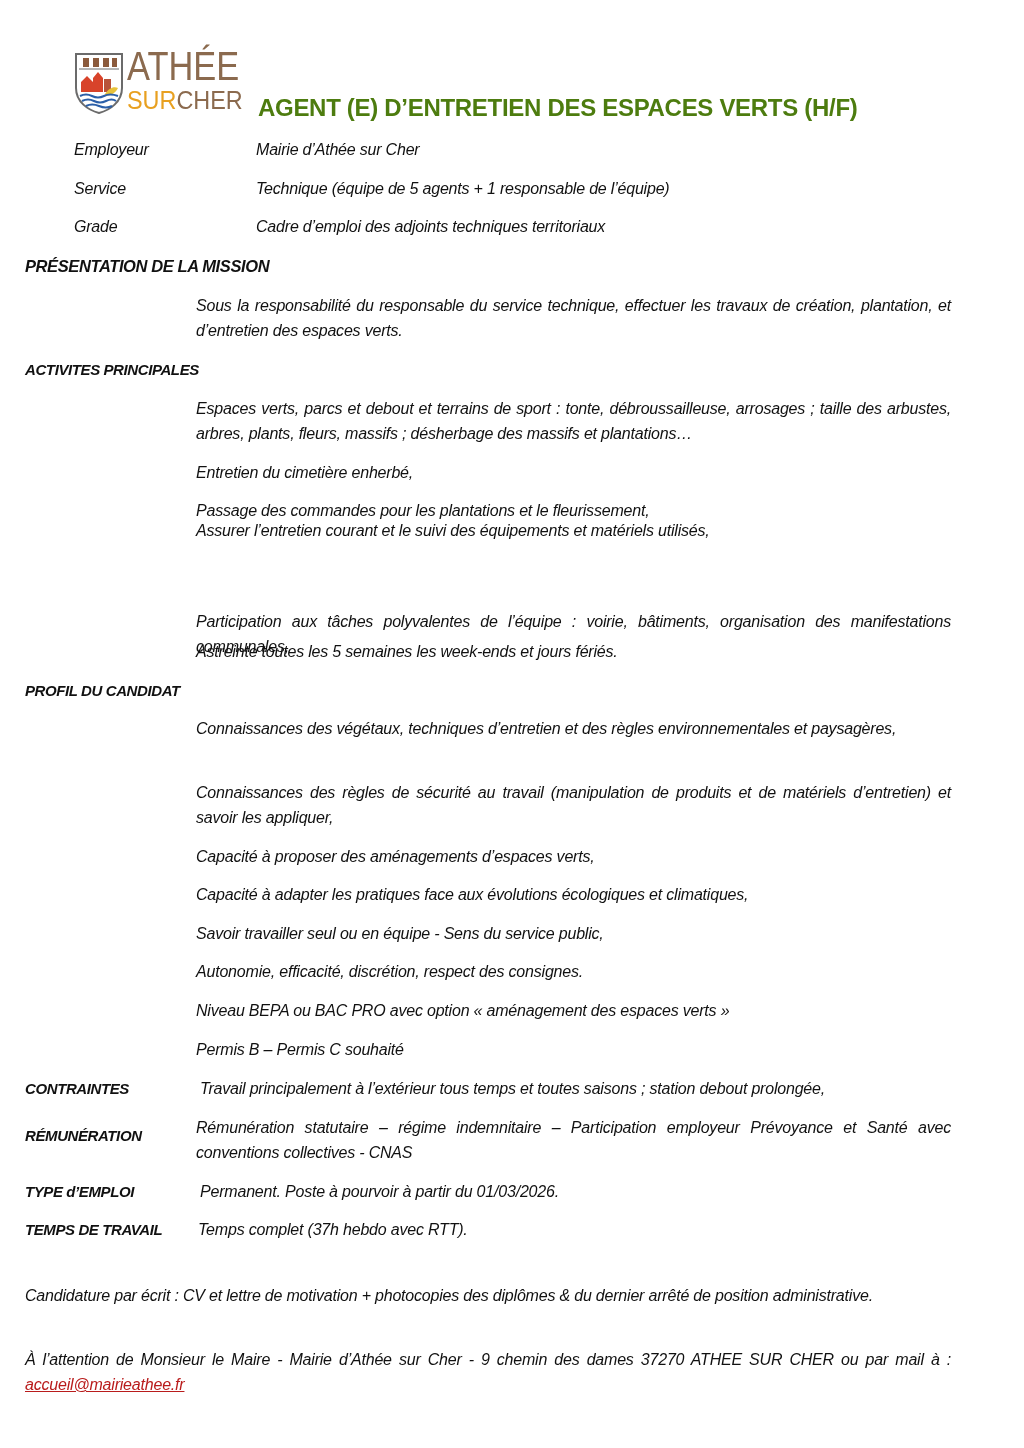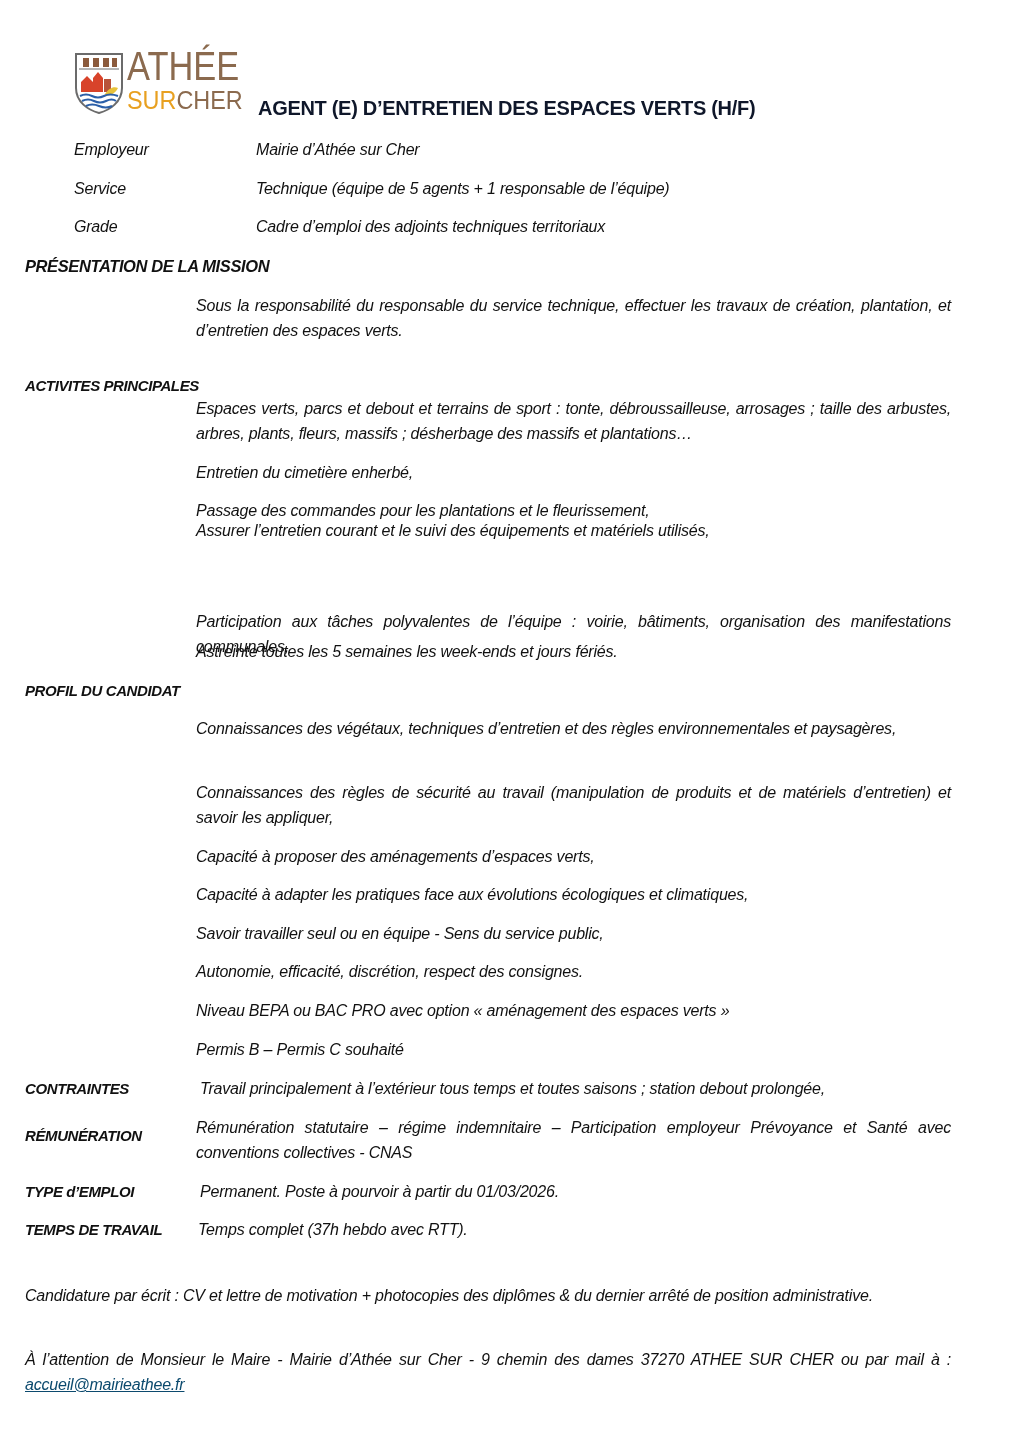--- a/index.html
+++ b/index.html
@@ -61,24 +61,24 @@
       transform-origin: left top;
     }
     .logo-sur { color: #E8A020; }
     .logo-cher { color: #8B6A4E; }
 
     .title {
       position: absolute;
       left: 258px; top: 94px;
       font-family: "Liberation Sans", sans-serif;
       font-weight: bold;
-      font-size: 20px;
+      font-size: 24px;
       line-height: 28px;
       letter-spacing: -0.3px;
-      color: #0f172a;
+      color: #4d7c0f;
     }
 
     .info-label { left: 74px; }
     .info-value { left: 256px; }
 
     .section-head {
       left: 25px;
       font-weight: bold;
       font-family: "Liberation Sans", sans-serif;
       font-size: 15px;
@@ -92,21 +92,21 @@
       text-align: justify;
       text-align-last: left;
     }
 
     .footer-para {
       left: 25px;
       width: 926px;
       text-align: justify;
     }
     a.mail {
-      color: #0c4a6e;
+      color: #b91c1c;
       text-decoration: underline;
     }
   </style>
 </head>
 <body>
 
 <div class="page">
 
   <div class="logo">
     <svg class="crest" viewBox="0 0 50 62">
@@ -137,21 +137,21 @@
 
   <div class="abs t info-label" style="top:176px;">Service</div>
   <div class="abs t info-value" style="top:176px;">Technique (équipe de 5 agents + 1 responsable de l’équipe)</div>
 
   <div class="abs t info-label" style="top:214px;">Grade</div>
   <div class="abs t info-value" style="top:214px;">Cadre d’emploi des adjoints techniques territoriaux</div>
 
   <div class="abs t section-head big" style="top:254px;">PRÉSENTATION DE LA MISSION</div>
   <div class="abs t para" style="top:293px;">Sous la responsabilité du responsable du service technique, effectuer les travaux de création, plantation, et d’entretien des espaces verts.</div>
 
-  <div class="abs t section-head" style="top:357px;margin-top:16px;">ACTIVITES PRINCIPALES</div>
+  <div class="abs t section-head" style="top:357px;">ACTIVITES PRINCIPALES</div>
   <div class="abs t para" style="top:396px;">Espaces verts, parcs et debout et terrains de sport : tonte, débroussailleuse, arrosages ; taille des arbustes, arbres, plants, fleurs, massifs ; désherbage des massifs et plantations…</div>
   <div class="abs t para" style="top:460px;">Entretien du cimetière enherbé,</div>
   <div class="abs t para" style="top:498px;">Passage des commandes pour les plantations et le fleurissement,</div>
   <div class="abs t para" style="top:518px;">Assurer l’entretien courant et le suivi des équipements et matériels utilisés,</div>
   <div class="abs t para" style="top:609px;">Participation aux tâches polyvalentes de l’équipe : voirie, bâtiments, organisation des manifestations communales,</div>
   <div class="abs t para" style="top:639px;">Astreinte toutes les 5 semaines les week-ends et jours fériés.</div>
 
   <div class="abs t section-head" style="top:678px;">PROFIL DU CANDIDAT</div>
   <div class="abs t para" style="top:716px;">Connaissances des végétaux, techniques d’entretien et des règles environnementales et paysagères,</div>
   <div class="abs t para" style="top:780px;"> Connaissances des règles de sécurité au travail (manipulation de produits et de matériels d’entretien) et savoir les appliquer,</div>

